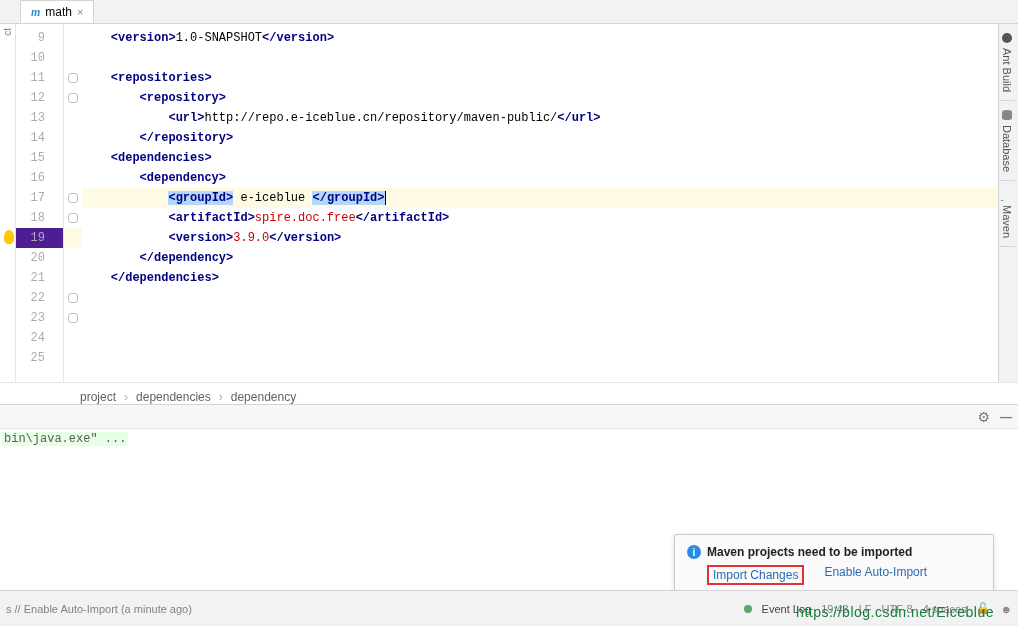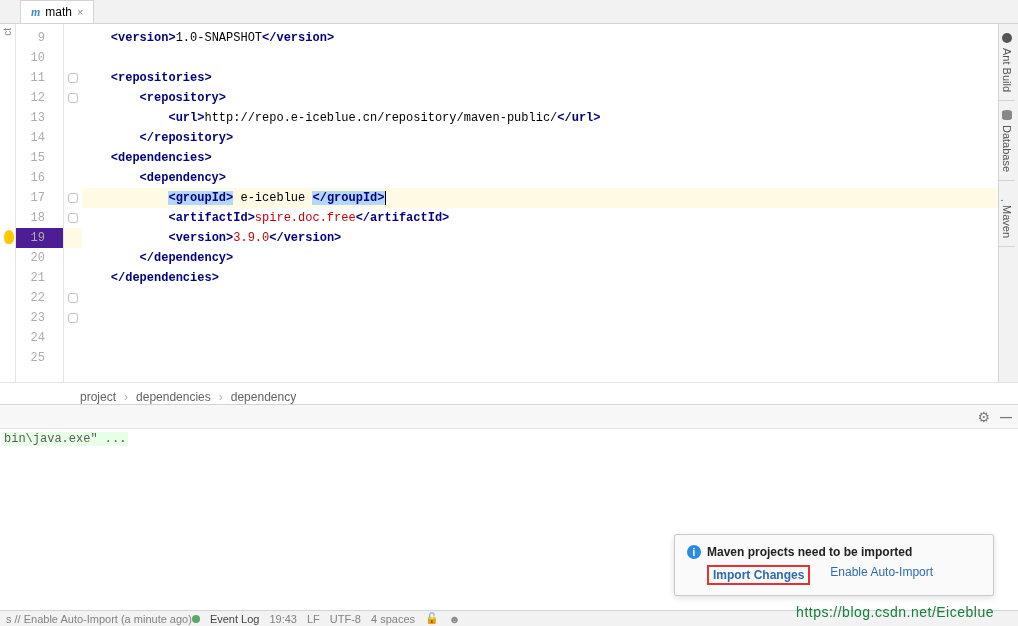--- a/index.html
+++ b/index.html
@@ -265,33 +265,33 @@
   gap: 20px;
   padding-left: 20px;
 }
 .notif-link {
   color: #2b6cb0;
   cursor: pointer;
 }
 .notif-link.boxed {
   border: 2px solid #e63131;
   padding: 1px 4px;
-  font-weight: bold;
 }
 
 .status-bar {
   position: absolute;
   bottom: 0;
   left: 0;
   right: 0;
-  height: 16px;
+  height: 36px;
   border-top: 1px solid #d4d4d4;
   background: #f2f2f2;
   display: flex;
   align-items: center;
+  justify-content: space-between;
   padding: 0 6px;
   color: #828282;
   font-size: 11px;
 }
 .status-left { white-space: nowrap; overflow: hidden; }
 .status-right { display: flex; align-items: center; gap: 10px; }
 .event-log {
   display: flex;
   align-items: center;
   gap: 10px;

